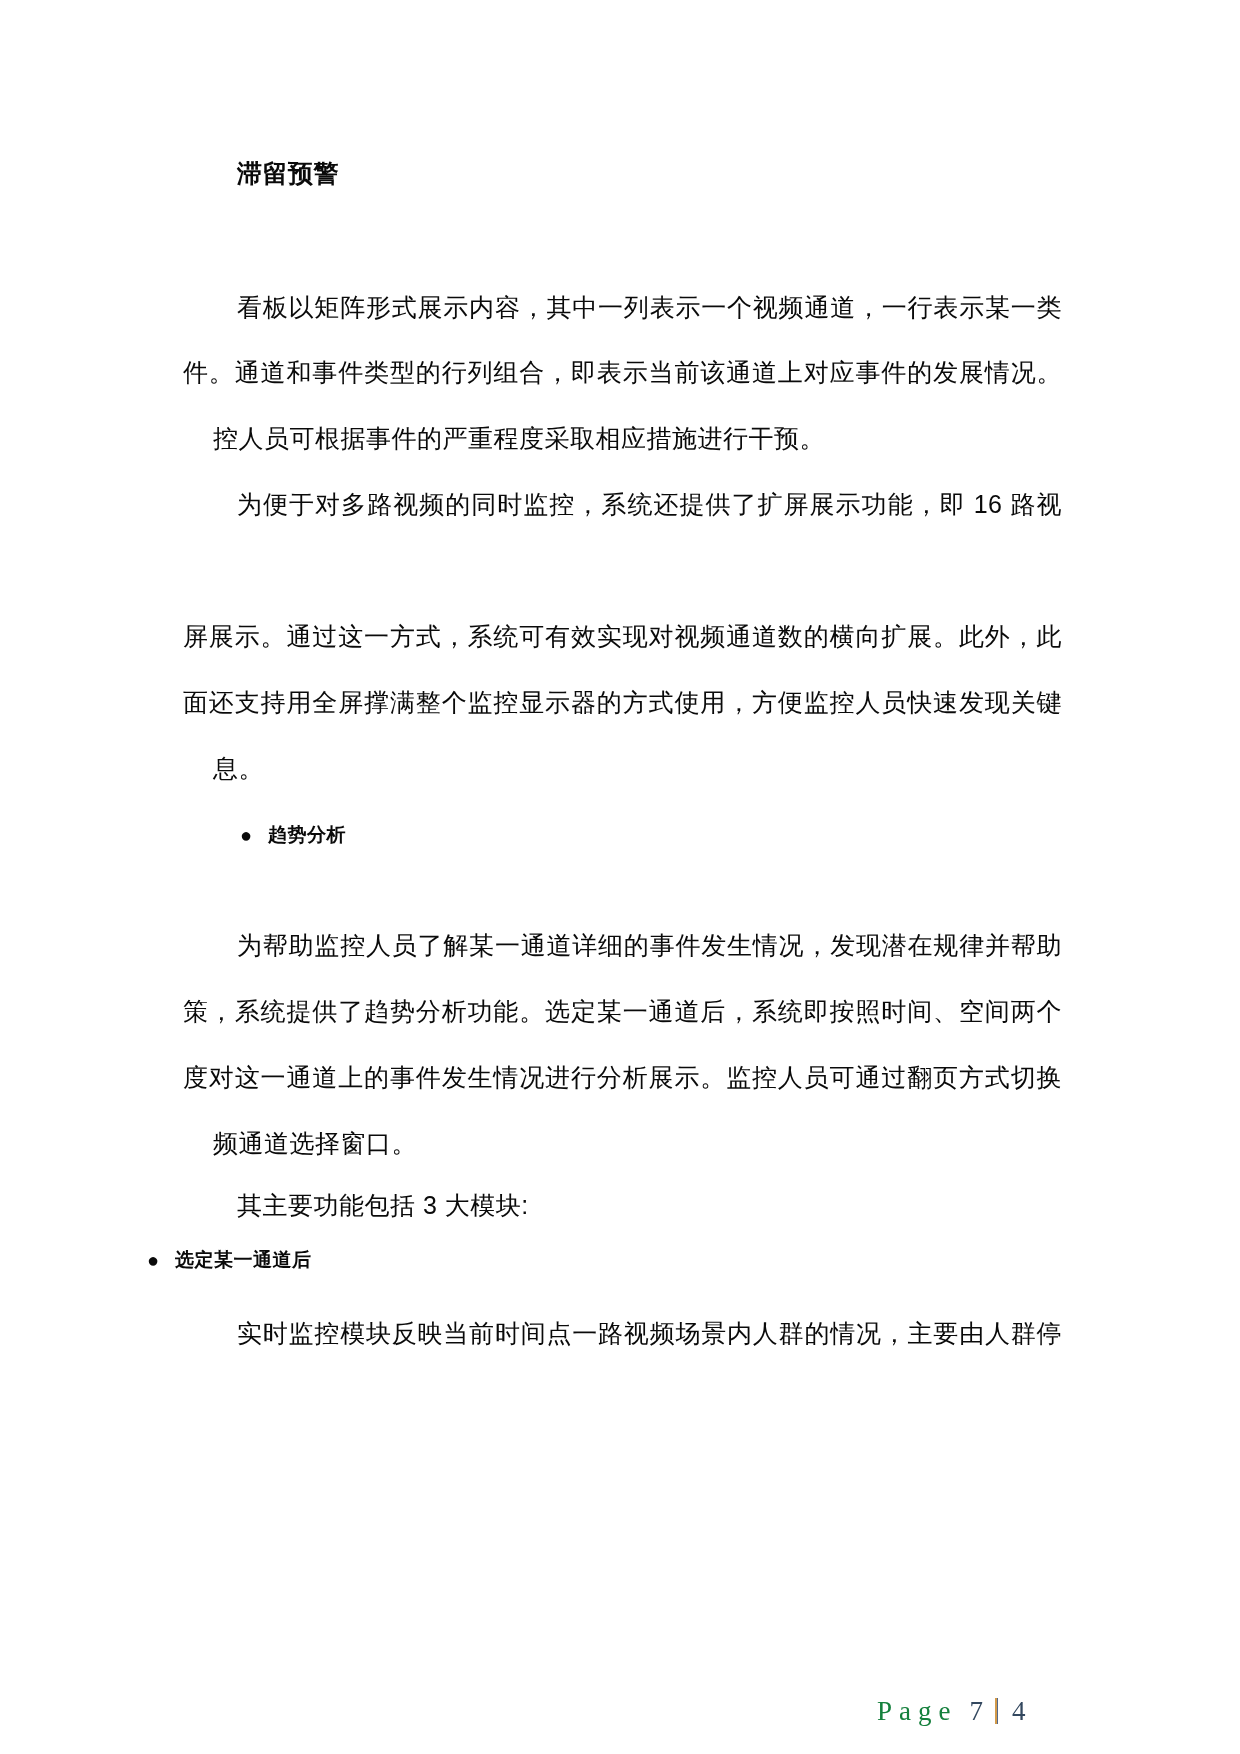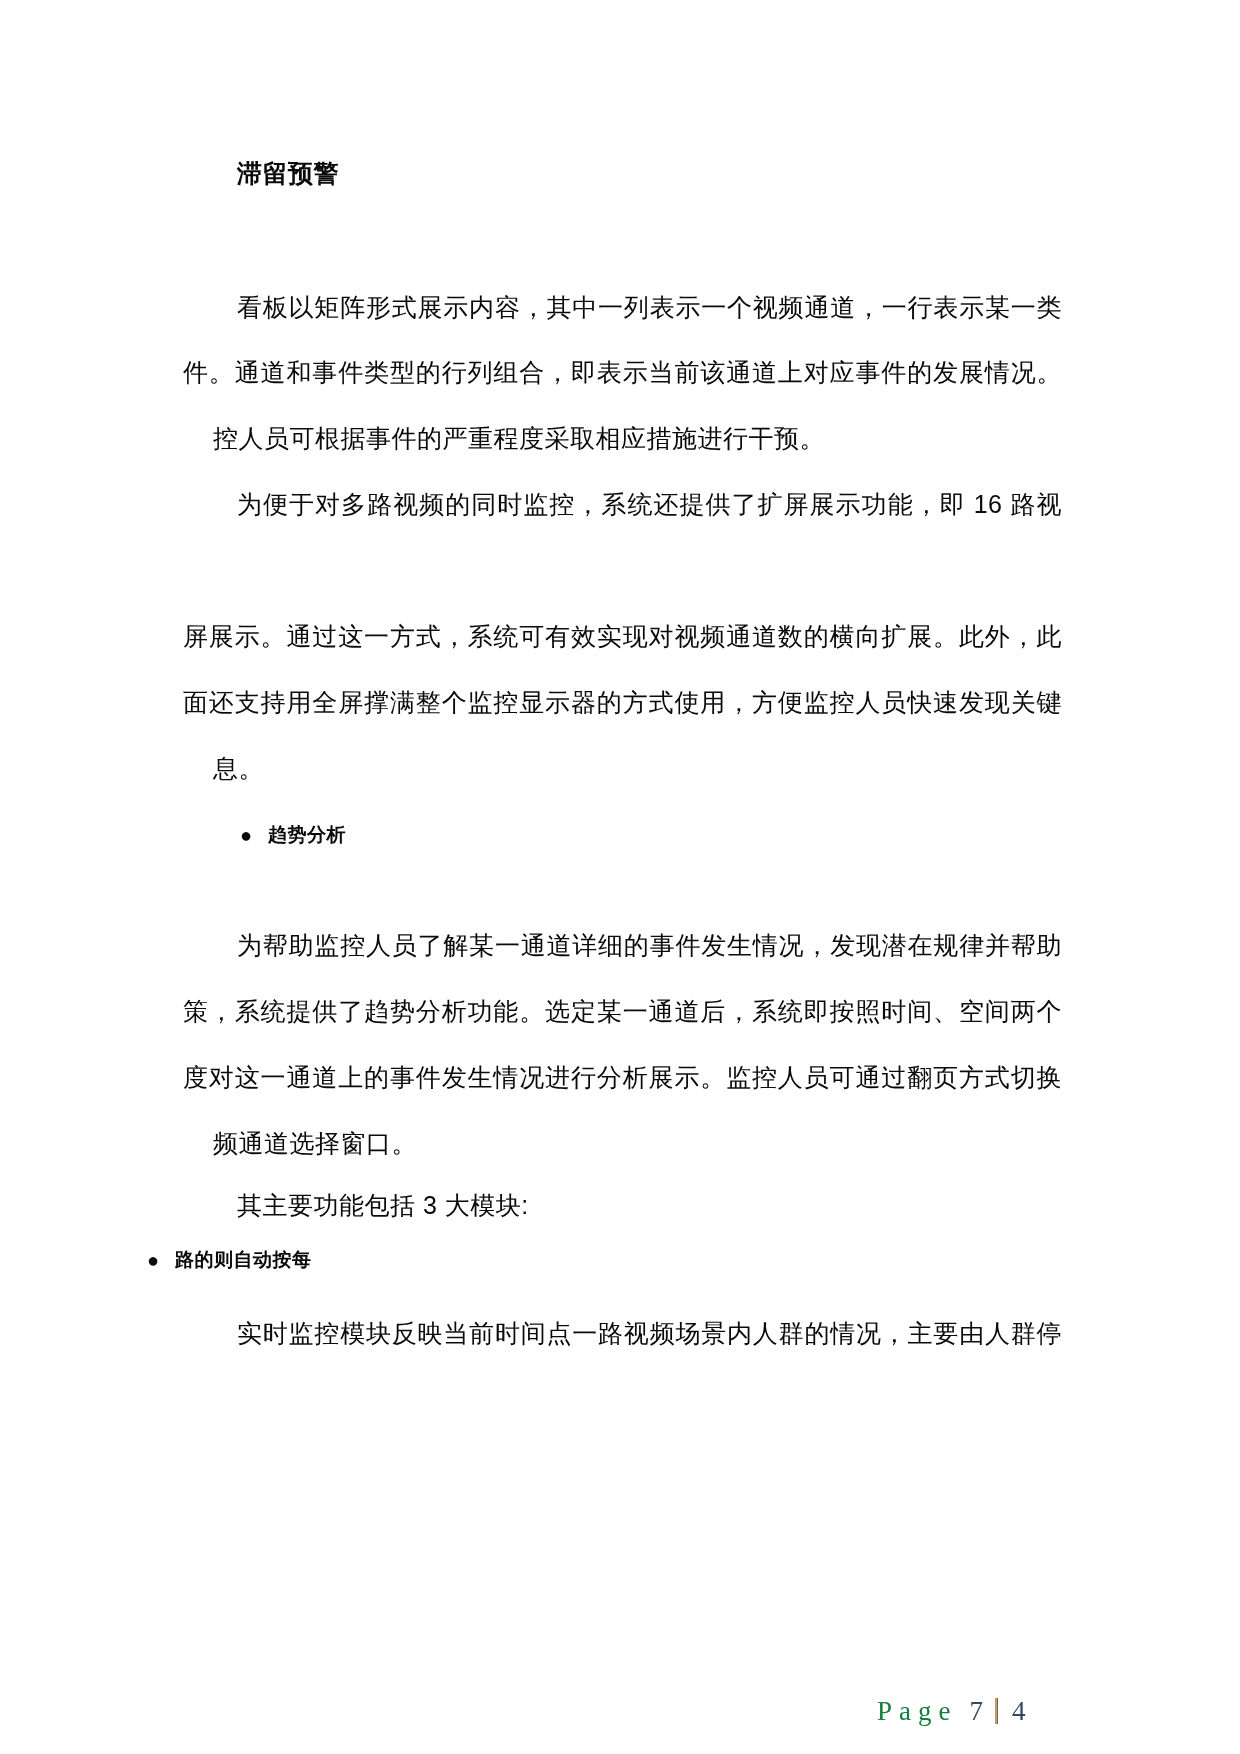--- a/index.html
+++ b/index.html
@@ -106,21 +106,21 @@
   <div class="ln full" style="top:994px">策，系统提供了趋势分析功能。选定某一通道后，系统即按照时间、空间两个维</div>
 
   <div class="ln full" style="top:1060px">度对这一通道上的事件发生情况进行分析展示。监控人员可通过翻页方式切换视</div>
 
   <div class="ln margin" style="top:1126px">频通道选择窗口。</div>
 
   <div class="ln indentpos" style="top:1188px">其主要功能包括 3 大模块:</div>
 
   <div class="bullet-line" style="left:147px; top:1243px">
     <span class="bullet-glyph">●</span>
-    <span class="bullet-label">路的则自动按每</span>
+    <span class="bullet-label">选定某一通道后</span>
   </div>
 
   <div class="ln full firstindent" style="top:1316px">实时监控模块反映当前时间点一路视频场景内人群的情况，主要由人群停留</div>
 
 
   <div class="footer">
     <span class="word">Page</span>
     <span class="num first">7</span>
     <span class="divider"></span>
     <span class="num">4</span>

